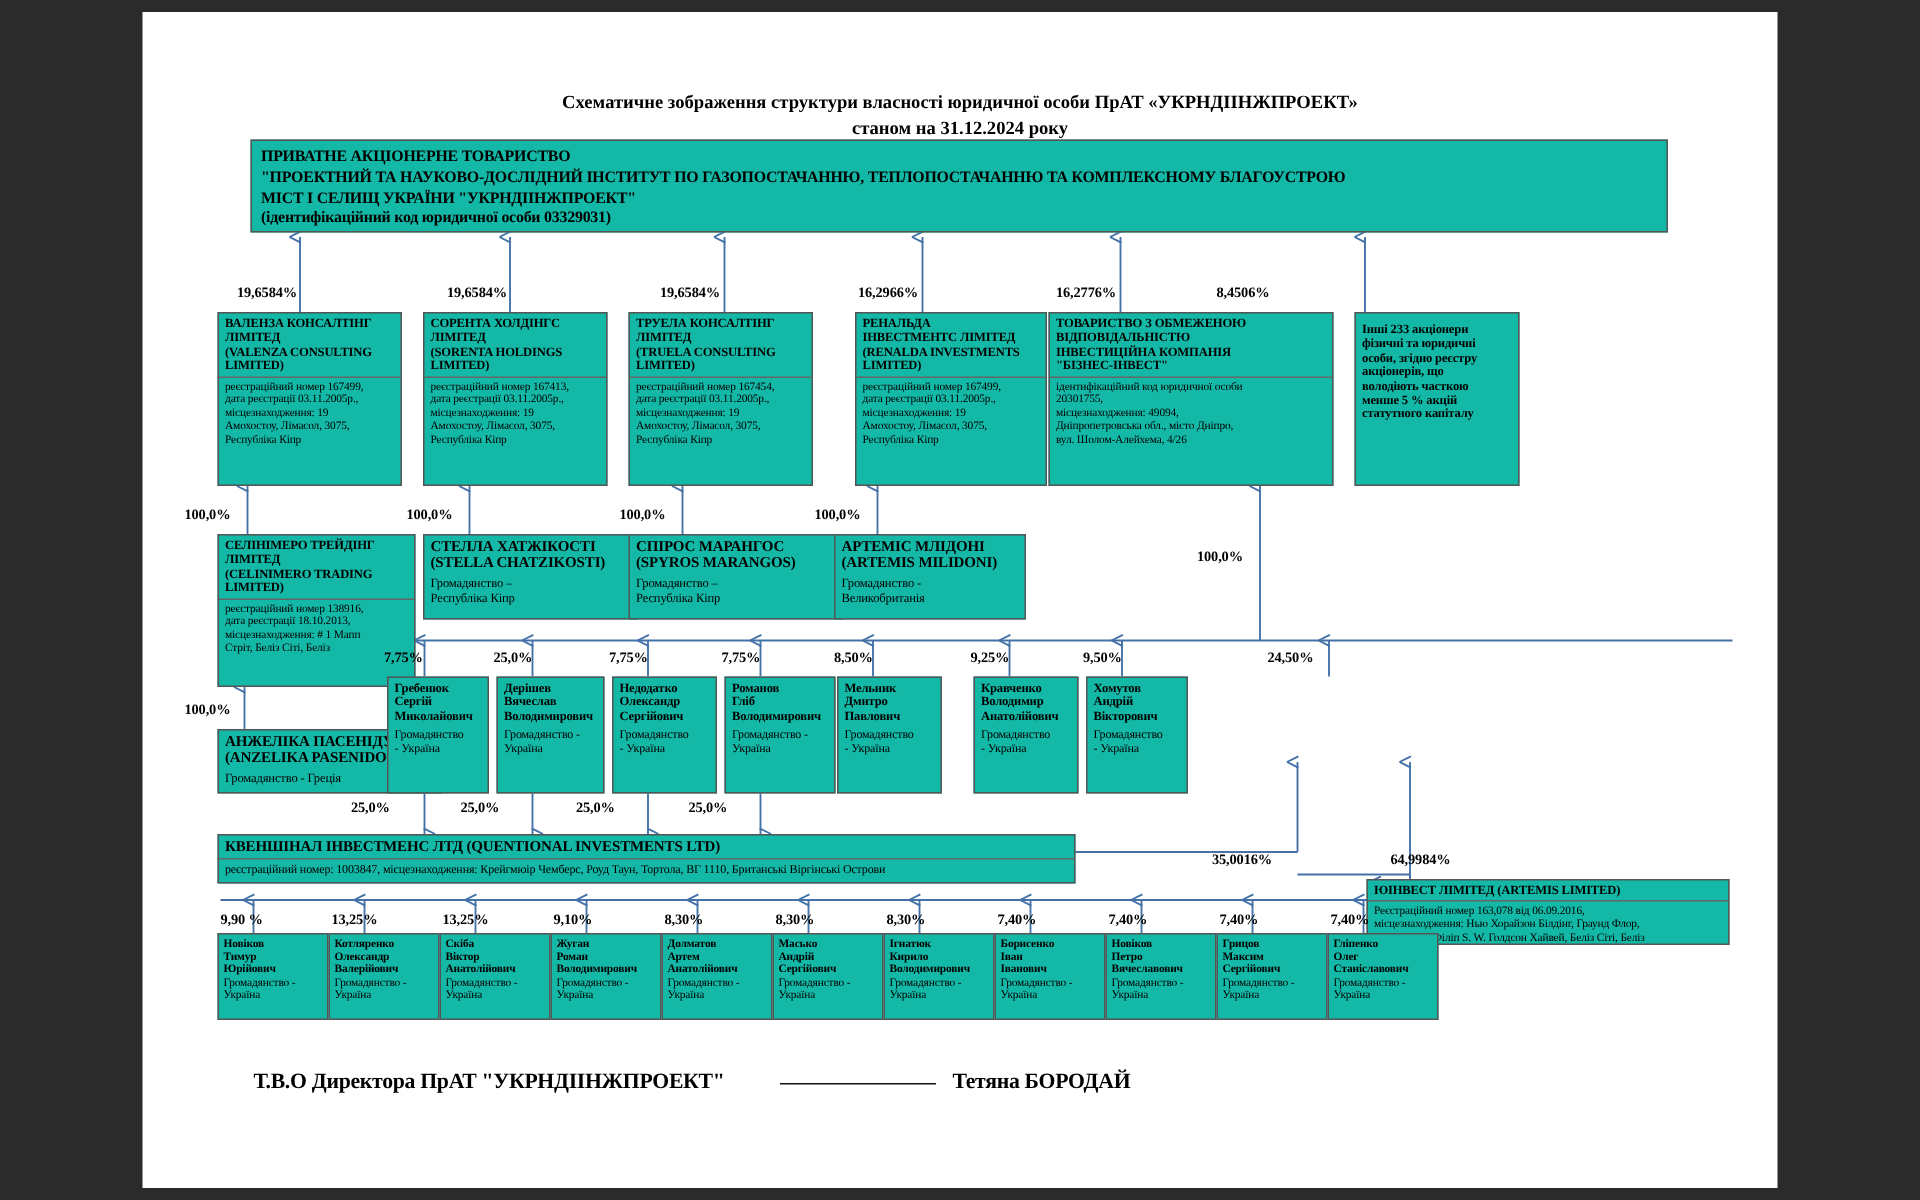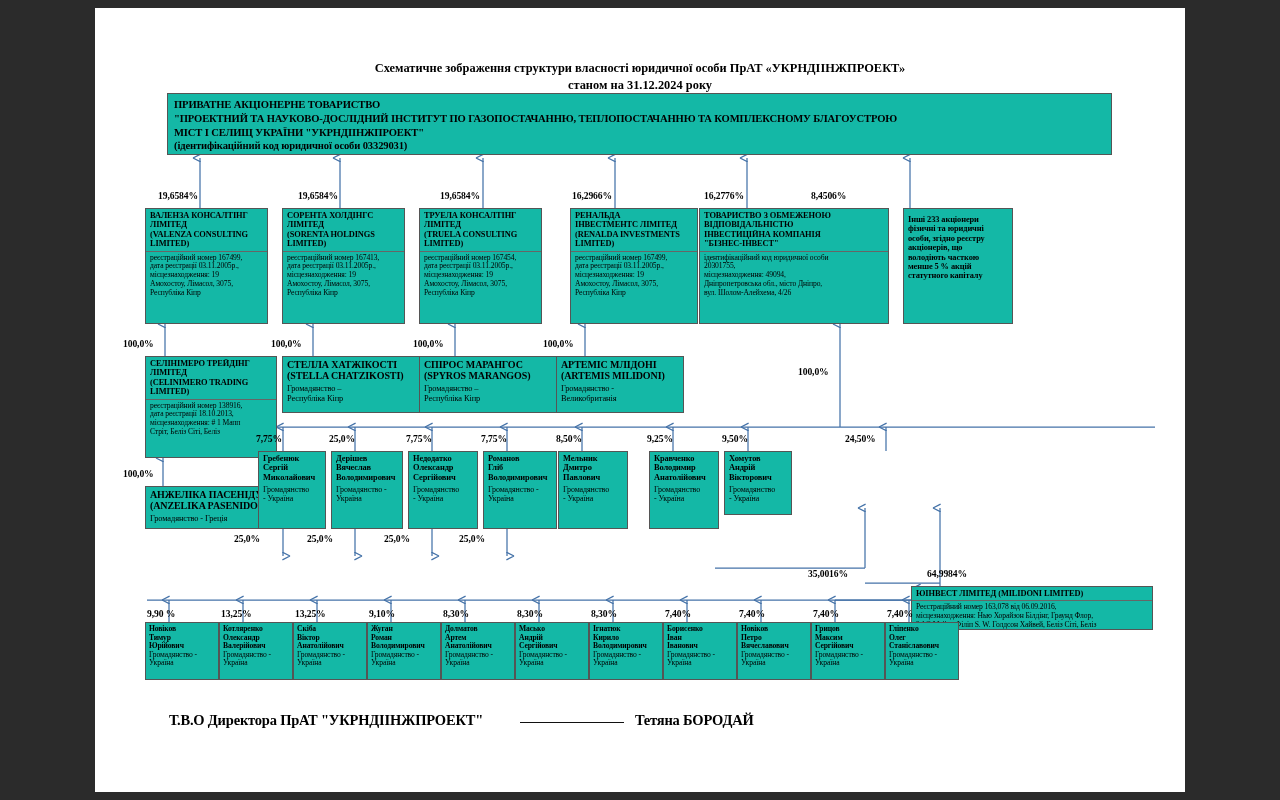--- a/index.html
+++ b/index.html
@@ -290,33 +290,37 @@
       <div class="box" style="left: 463px; top: 443px; width: 70px; height: 78px;">
         <div class="hdr f85">Мельник<br>Дмитро<br>Павлович</div>
         <div class="plain f8">Громадянство<br>- Україна</div>
       </div>
       <div class="pct" style="left: 552px; top: 425px;">9,25%</div>
       <div class="box" style="left: 554px; top: 443px; width: 70px; height: 78px;">
         <div class="hdr f85">Кравченко<br>Володимир<br>Анатолійович</div>
         <div class="plain f8">Громадянство<br>- Україна</div>
       </div>
       <div class="pct" style="left: 627px; top: 425px;">9,50%</div>
-      <div class="box" style="left: 629px; top: 443px; width: 68px; height: 64px;">
+      <div class="box" style="left: 629px; top: 443px; width: 68px; height: 78px;">
         <div class="hdr f85">Хомутов<br>Андрій<br>Вікторович</div>
         <div class="plain f8">Громадянство<br>- Україна</div>
       </div>
     </div>
 
   <div class="pct" style="left:750px;top:425px;">24,50%</div>
 
+  <div class="box" style="left:50px;top:548px;width:572px;height:33px;">
+    <div class="hdr f9">КВЕНШІНАЛ ІНВЕСТМЕНС ЛТД  (QUENTIONAL INVESTMENTS LTD)</div>
+    <div class="bdy f8">реєстраційний номер: 1003847, місцезнаходження: Крейгмюір Чемберс, Роуд  Таун, Тортола, ВГ 1110, Британські Віргінські Острови</div>
+  </div>
   <div class="pct" style="left:713px;top:560px;">35,0016%</div>
 
   <div class="pct" style="left:832px;top:560px;">64,9984%</div>
   <div class="box" style="left:816px;top:578px;width:242px;height:44px;">
-    <div class="hdr f85">ЮІНВЕСТ ЛІМІТЕД   (MILIDONI LIMITED)</div>
+    <div class="hdr f85">ЮІНВЕСТ ЛІМІТЕД   (ARTEMIS LIMITED)</div>
     <div class="bdy f75 nl">Реєстраційний номер 163,078 від 06.09.2016,<br>місцезнаходження: Нью Хорайзон Білдінг, Граунд Флор,<br>3 1/2 Майлс Філіп S. W. Голдсон Хайвей, Беліз Сіті, Беліз</div>
   </div>
 
   <div id="tier4">
       <div class="pct" style="left: 52px; top: 600px;">9,90 %</div>
       <div class="box" style="left: 50px; top: 614px; width: 74px; height: 58px;">
         <div class="hdr f75" style="padding:2px 2px 0 3px;">Новіков<br>Тимур<br>Юрійович</div>
         <div class="plain f75" style="padding:0 2px 0 3px;">Громадянство -<br>Україна</div>
       </div>
       <div class="pct" style="left: 126px; top: 600px;">13,25%</div>

